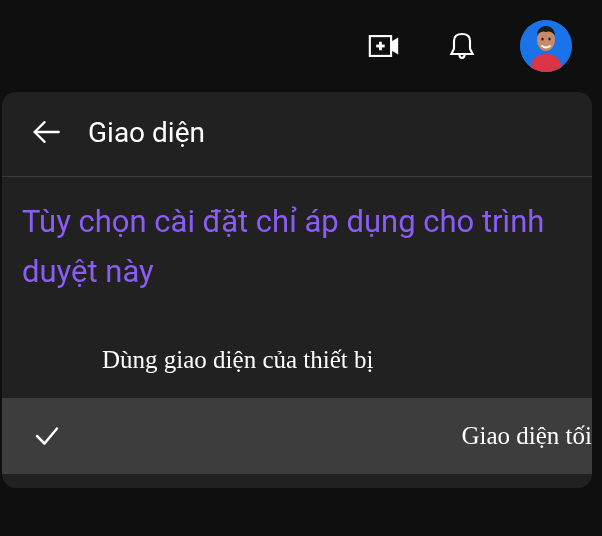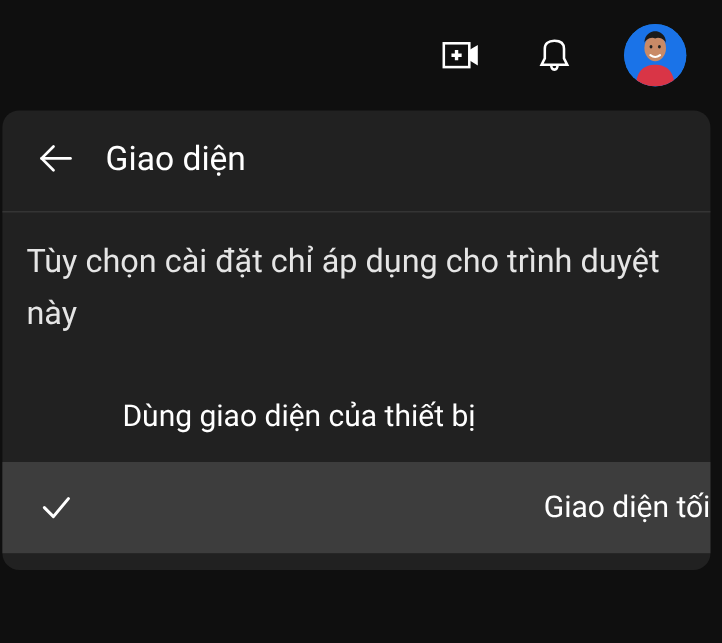--- a/index.html
+++ b/index.html
@@ -61,32 +61,33 @@
     color: #fff;
     cursor: pointer;
   }
   .panel-title {
     font-size: 28px;
     font-weight: 400;
     color: #ffffff;
     text-align: right;
   }
   .panel-desc {
-    color: #e5e5e5;
-    font-size: 27px;
+    color: #8b5cf6;
+    font-size: 31px;
     line-height: 1.6;
     padding: 20px 28px 26px 20px;
   }
   .option-list { }
   .option {
     display: flex;
     align-items: center;
     height: 76px;
     padding-left: 30px;
     cursor: pointer;
+    font-family: Liberation Serif, serif;
   }
   .option.selected {
     background: #3d3d3d;
     justify-content: space-between;
   }
   .option-check {
     width: 70px;
     display: flex;
     align-items: center;
     justify-content: flex-start;

